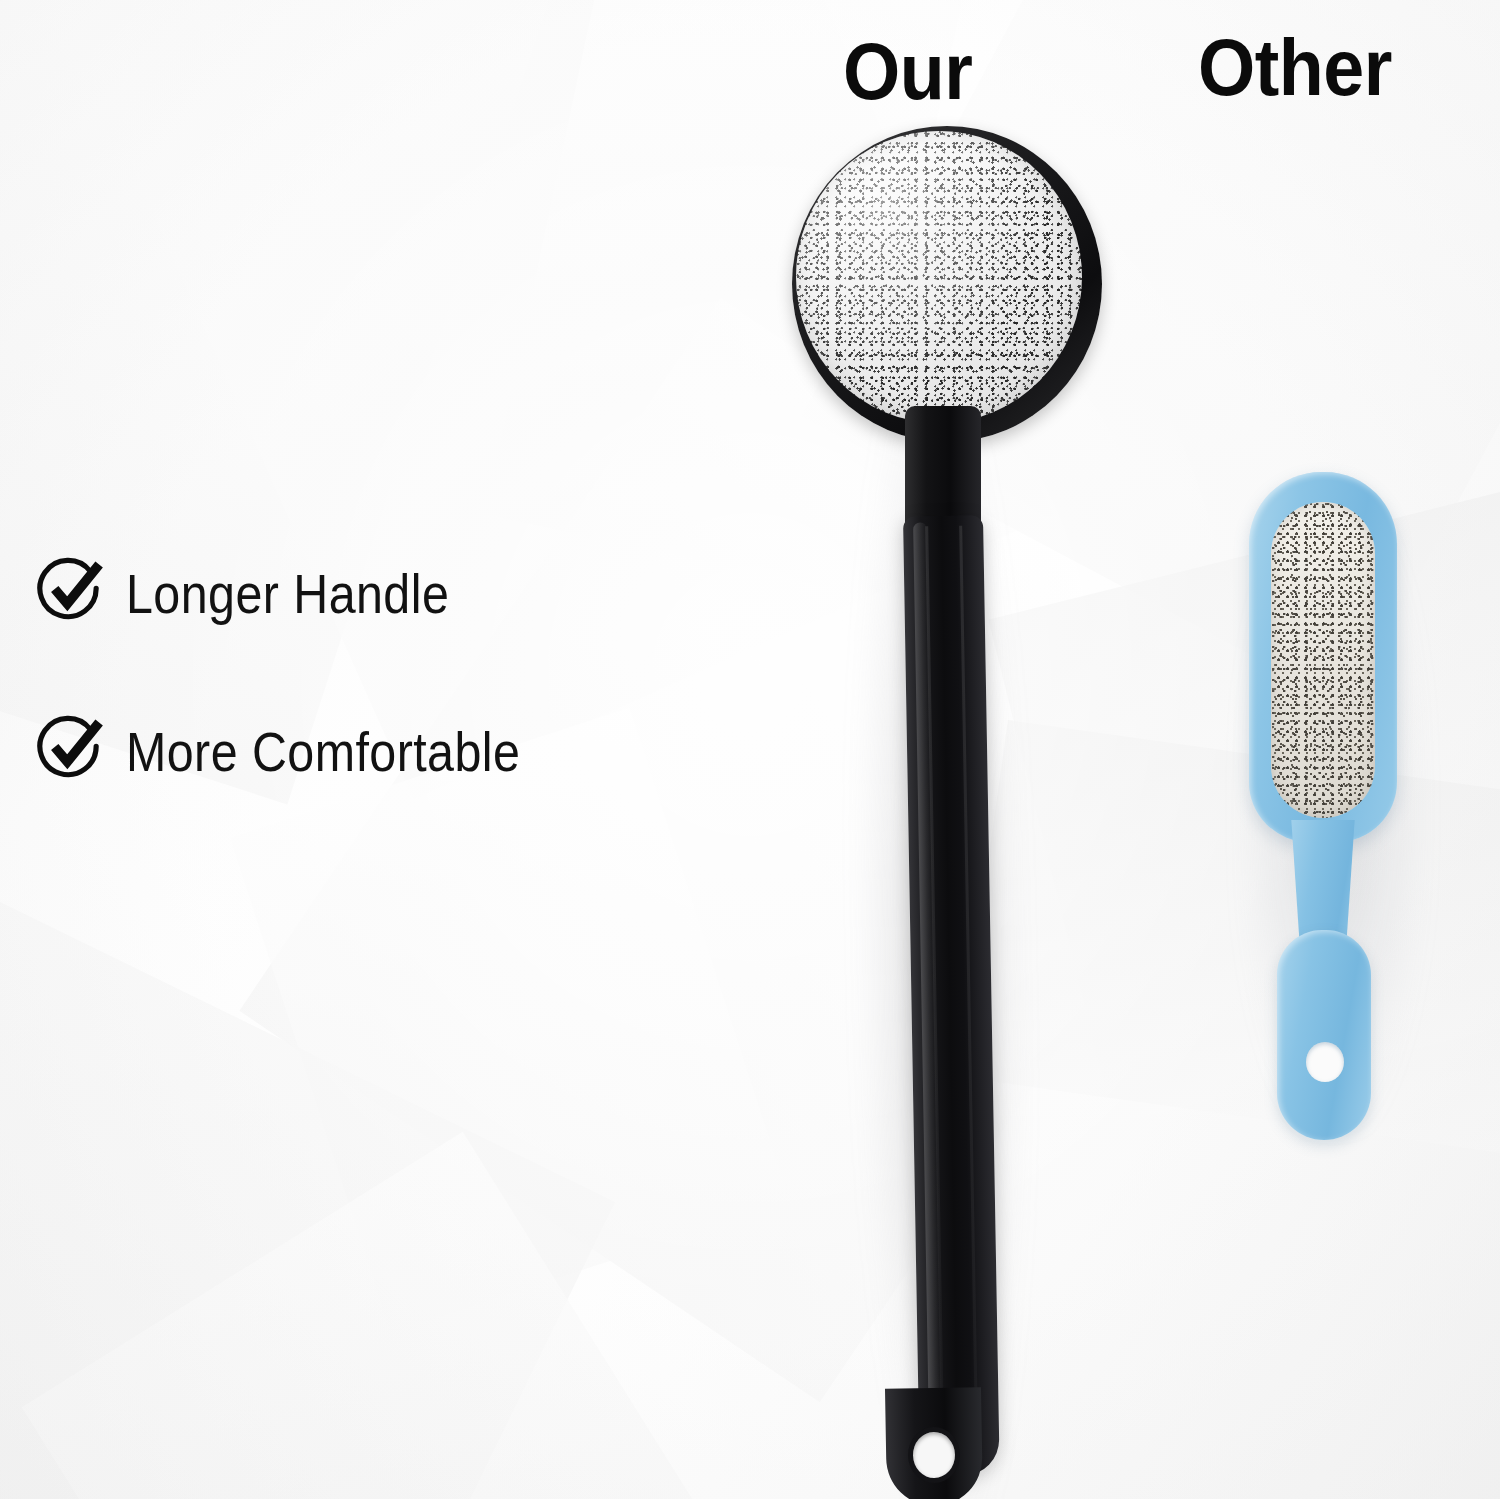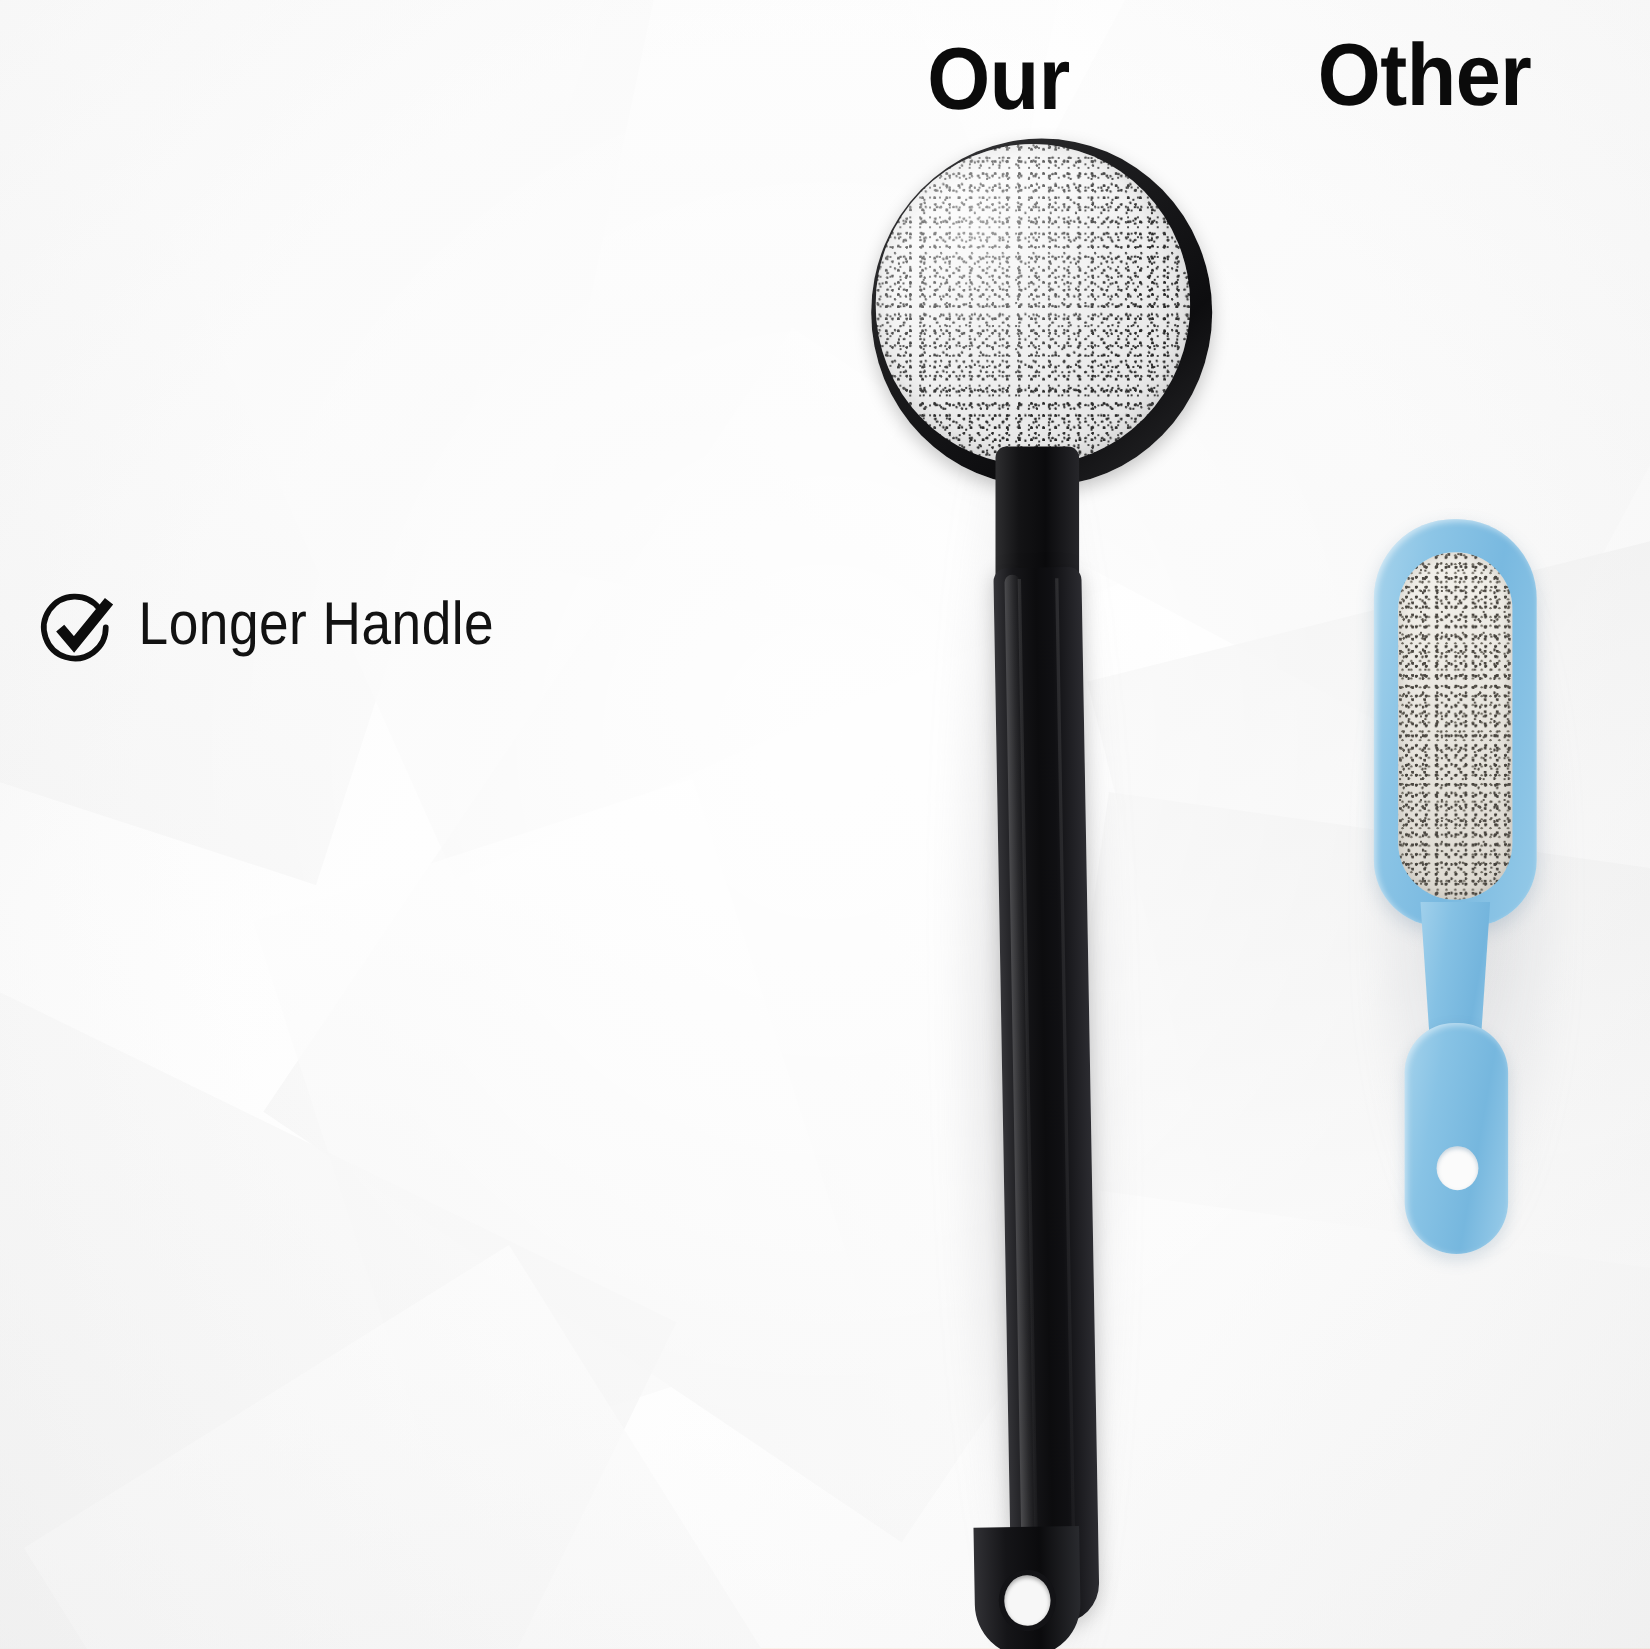--- a/index.html
+++ b/index.html
@@ -116,21 +116,21 @@
 
   
   #feature-list {
     position: absolute;
     left: 34px;
     top: 534px;
     width: 800px;
   }
   .feature-item {
     display: flex;
-    align-items: flex-start;
+    align-items: flex-end;
     height: 92px;
     margin-bottom: 66px;
   }
   .feature-icon {
     flex: 0 0 auto;
     width: 74px;
     height: 74px;
     margin-right: 18px;
   }
   .feature-icon svg { display: block; width: 74px; height: 74px; }
@@ -357,20 +357,29 @@
         <svg viewBox="0 0 100 100" aria-hidden="true">
           <path d="M76 26 A38 38 0 1 0 84 49" fill="none" stroke="#0d0d0d" stroke-width="7" stroke-linecap="round"></path>
           <path d="M28 50 L45 70 L88 17" fill="none" stroke="#0d0d0d" stroke-width="13" stroke-linecap="butt" stroke-linejoin="miter"></path>
         </svg>
       </span>
       <span class="feature-label">Longer Handle</span>
     </div>
 
 
 
+    <div class="feature-item">
+      <span class="feature-icon">
+        <svg viewBox="0 0 100 100" aria-hidden="true">
+          <path d="M76 26 A38 38 0 1 0 84 49" fill="none" stroke="#0d0d0d" stroke-width="7" stroke-linecap="round"></path>
+          <path d="M28 50 L45 70 L88 17" fill="none" stroke="#0d0d0d" stroke-width="13" stroke-linecap="butt" stroke-linejoin="miter"></path>
+        </svg>
+      </span>
+      <span class="feature-label">More Comfortable</span>
+    </div>
 
   </div>
 
   <div id="our-product">
     <div id="our-shadow"></div>
 
     <div id="our-head">
       <div id="our-head-ring"></div>
       <div id="our-head-stone"></div>
       <div id="our-head-gloss"></div>

